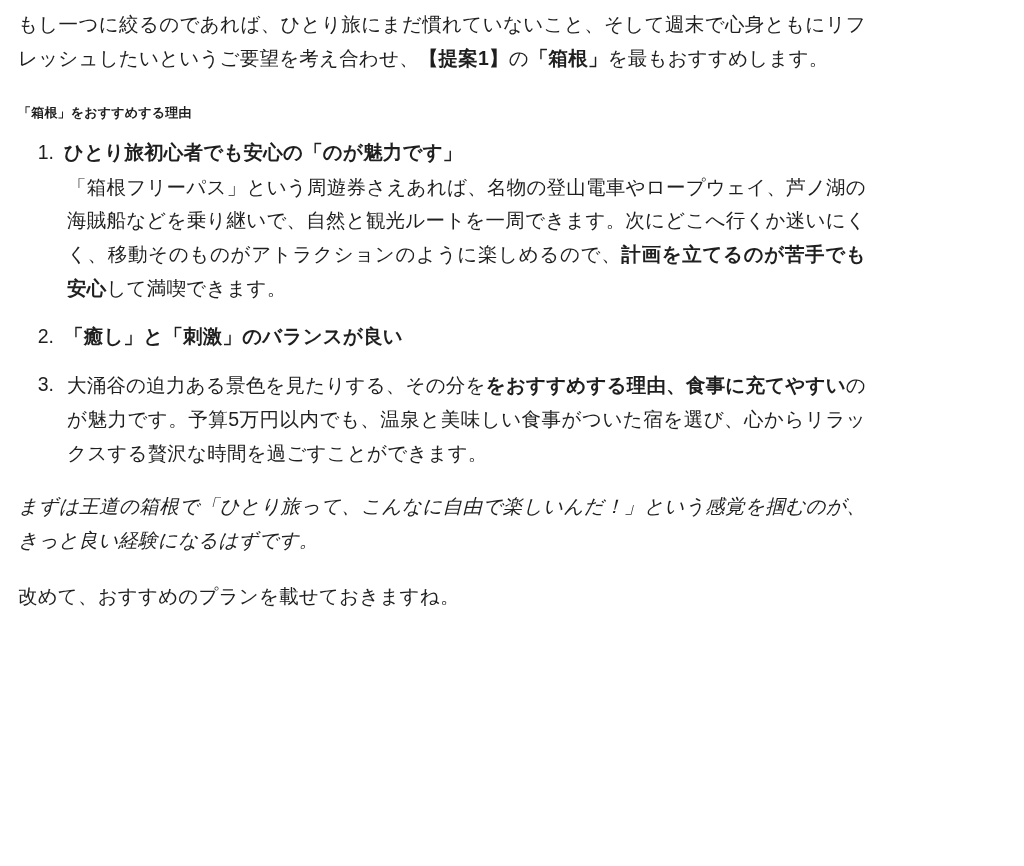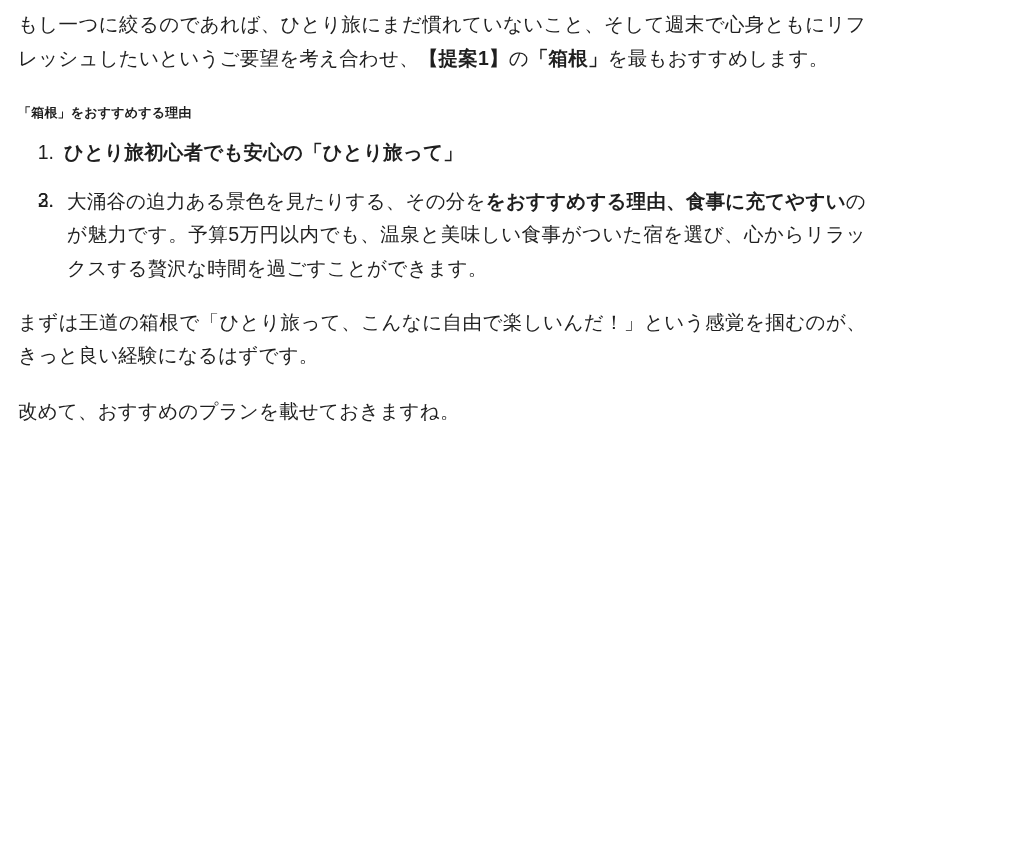--- a/index.html
+++ b/index.html
@@ -70,40 +70,43 @@
     font-size: 19.5px;
     line-height: 1.73;
     letter-spacing: 0.2px;
     margin: 0;
     text-align: justify;
     text-justify: inter-character;
     padding-left: 3px;
   }
   .closing {
     margin-top: 20px;
+    font-style: italic;
   }
   .closing2 {
     margin-top: 22px;
     margin-bottom: 8px;
   }
 </style>
 </head>
 <body>
 
 <div class="page">
 
   <p class="para"><span>もし一つに絞るのであれば、ひとり旅にまだ慣れていないこと、そして週末で心身ともにリフレッシュしたいというご要望を考え合わせ、</span><span class="b">【提案1】</span><span>の</span><span class="b">「箱根」</span><span>を最もおすすめします。</span></p>
 
   <h3 class="section-heading">「箱根」をおすすめする理由</h3>
 
   <ol class="reasons">
     <li>
-      <div class="item-title">ひとり旅初心者でも安心の「ひとり旅って」</div>
+      <div class="item-title">ひとり旅初心者でも安心の「のが魅力です」</div>
+      <p class="item-body"><span>「箱根フリーパス」という周遊券さえあれば、名物の登山電車やロープウェイ、芦ノ湖の海賊船などを乗り継いで、自然と観光ルートを一周できます。次にどこへ行くか迷いにくく、移動そのものがアトラクションのように楽しめるので、</span><span class="b">計画を立てるのが苦手でも安心</span><span>して満喫できます。</span></p>
     </li>
     <li>
+      <div class="item-title">「癒し」と「刺激」のバランスが良い</div>
     </li>
     <li>
       <p class="item-body"><span>大涌谷の迫力ある景色を見たりする、その分を</span><span class="b">をおすすめする理由、食事に充てやすい</span><span>のが魅力です。予算5万円以内でも、温泉と美味しい食事がついた宿を選び、心からリラックスする贅沢な時間を過ごすことができます。</span></p>
     </li>
   </ol>
 
   <p class="para closing">まずは王道の箱根で「ひとり旅って、こんなに自由で楽しいんだ！」という感覚を掴むのが、きっと良い経験になるはずです。</p>
 
   <p class="para closing2">改めて、おすすめのプランを載せておきますね。</p>
 

